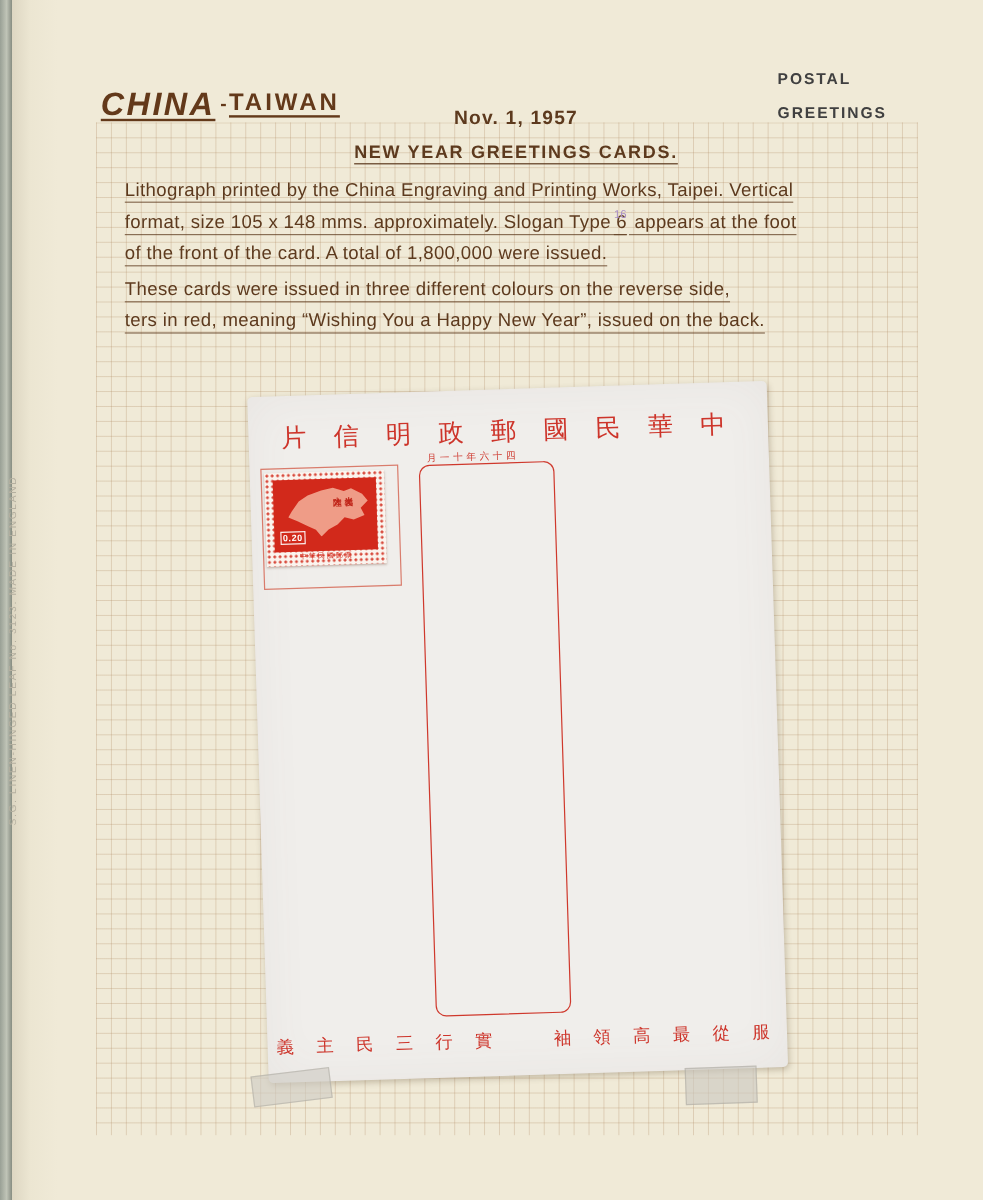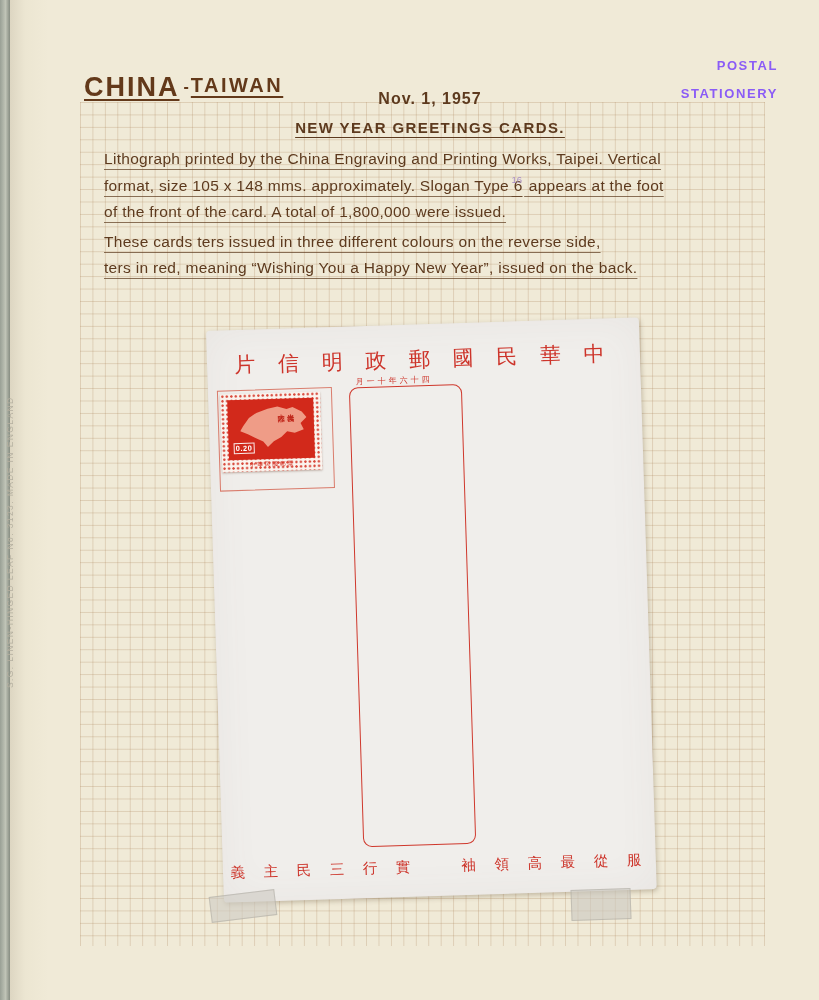--- a/index.html
+++ b/index.html
@@ -30,30 +30,30 @@
       repeating-linear-gradient(to right, rgba(178,140,102,.30) 0 1px, transparent 1px 12.44px),
       repeating-linear-gradient(to bottom, rgba(178,140,102,.30) 0 1px, transparent 1px 12.44px);
     background-size:12.44px 12.44px;
   }
   
   .heading{
     position:absolute;left:84px;top:72px;color:#63391a;white-space:nowrap;
   }
   .heading .country{
     font-size:27px;font-weight:bold;letter-spacing:2px;
-    text-decoration:underline;text-decoration-thickness:2px;text-underline-offset:3px;
+    text-decoration:underline;text-decoration-thickness:2px;text-underline-offset:3px;font-style:italic;
   }
   .heading .sep{font-size:16px;font-weight:bold;margin:0 2px 0 4px;vertical-align:4px;}
   .heading .region{
     font-size:20px;font-weight:bold;letter-spacing:2.5px;vertical-align:4px;
     text-decoration:underline;text-decoration-thickness:1.5px;text-underline-offset:4px;
   }
   .corner-label{
-    position:absolute;left:648px;top:58px;width:130px;text-align:right;
-    color:#8b5cf6;font-size:13px;font-weight:bold;letter-spacing:1.6px;
+    position:absolute;left:648px;top:58px;width:130px;text-align:left;
+    color:#404040;font-size:13px;font-weight:bold;letter-spacing:1.6px;
   }
   .corner-label div{margin-bottom:13px;}
   .date-heading{
     position:absolute;left:0;top:90px;width:860px;text-align:center;
     color:#5d3a1e;font-size:16px;font-weight:bold;letter-spacing:1px;
   }
   .page-title{
     position:absolute;left:0;top:119px;width:860px;text-align:center;
     color:#5d3a1e;font-size:15px;font-weight:bold;letter-spacing:1.4px;
     text-decoration:underline;text-underline-offset:4px;text-decoration-thickness:1.4px;
@@ -146,31 +146,31 @@
 <div class="edge-label">S.G. LINEN-HINGED LEAF No. 3123. MADE IN ENGLAND</div>
 
 <div class="grid"></div>
 
 <div class="heading">
   <span class="country">CHINA</span><span class="sep">-</span><span class="region">TAIWAN</span>
 </div>
 
 <div class="corner-label">
   <div>POSTAL</div>
-  <div>STATIONERY</div>
+  <div>GREETINGS</div>
 </div>
 
 <div class="date-heading">Nov. 1, 1957</div>
 <div class="page-title">NEW YEAR GREETINGS CARDS.</div>
 
 <div class="notes">
   <div class="hand-line">Lithograph printed by the China Engraving and Printing Works, Taipei. Vertical</div>
   <div class="hand-line"><span>format, size 105 x 148 mms. approximately. Slogan Type 6</span><span class="sup16">16</span><span> appears at the foot</span></div>
   <div class="hand-line">of the front of the card. A total of 1,800,000 were issued.</div>
-  <div class="hand-line p2-start">These cards ters issued in three different colours on the reverse side,</div>
+  <div class="hand-line p2-start">These cards were issued in three different colours on the reverse side,</div>
   <div class="hand-line">ters in red, meaning “Wishing You a Happy New Year”, issued on the back.</div>
 </div>
 
 <div class="tape right"></div>
 
 <div class="postcard">
   <div class="pc-header cjk">片 信 明 政 郵 國 民 華 中</div>
   <div class="pc-date cjk">月一十年六十四</div>
 
   <div class="stamp-frame-box"></div>

